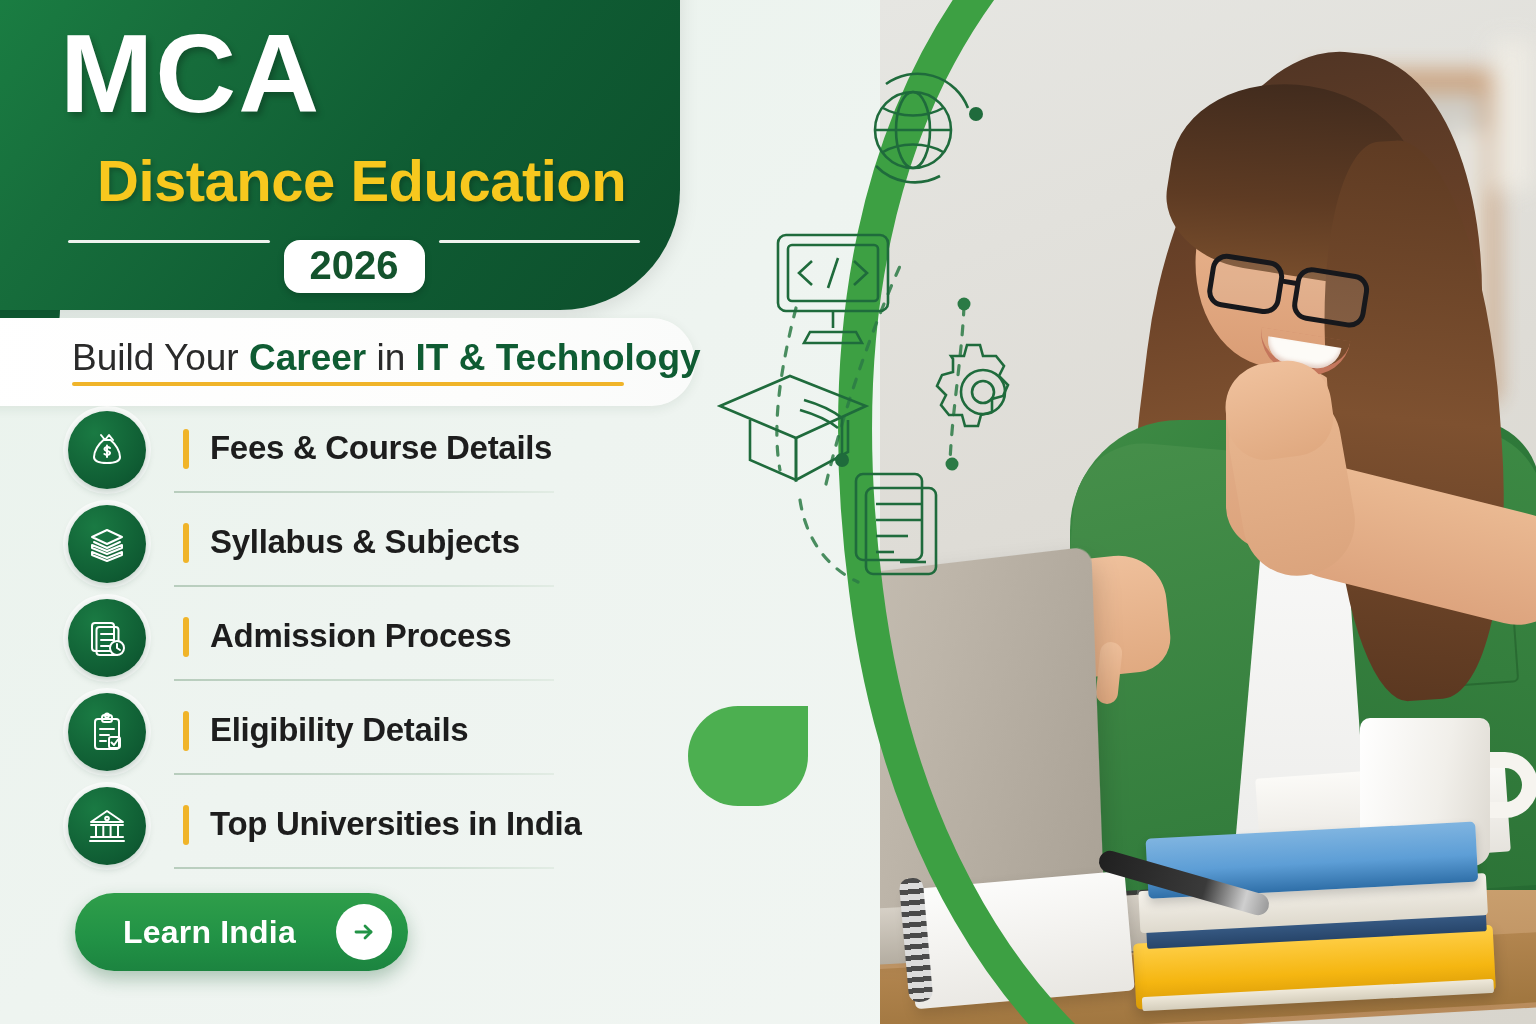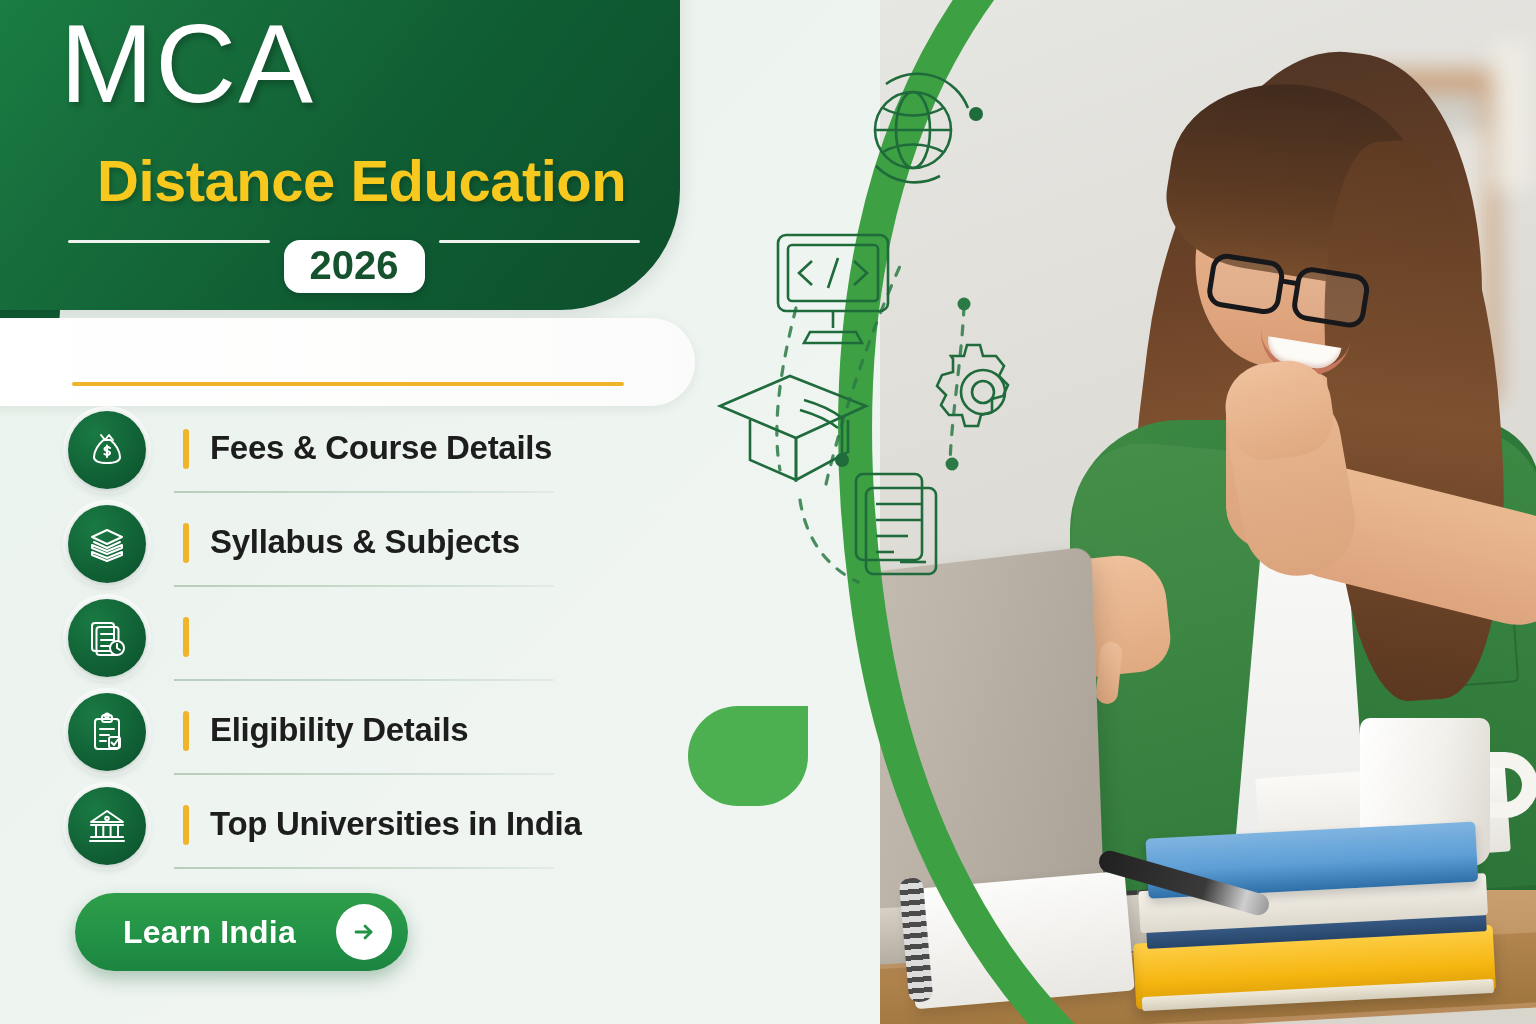--- a/index.html
+++ b/index.html
@@ -212,22 +212,22 @@
   .arc-wrap { position:absolute; left:740px; top:-70px; width:560px; height:1120px; pointer-events:none; }
 
   
   .header-shape {
     position:absolute; left:-40px; top:-40px; width:720px; height:350px;
     background:linear-gradient(128deg,#1b8244 0%,#176e3c 28%,#0f5c33 62%,#0d4f2c 100%);
     border-radius:0 0 120px 0;
     box-shadow:0 6px 20px rgba(0,0,0,.1);
   }
   .title-main {
-    position:absolute; left:60px; top:8px;
-    font-size:112px; font-weight:400; color:#ffffff; letter-spacing:2px;
+    position:absolute; left:60px; top:18px;
+    font-size:112px; font-weight:700; color:#ffffff; letter-spacing:2px;
     line-height:1; text-shadow:3px 4px 6px rgba(0,0,0,.25);
   }
   .title-sub {
     position:absolute; left:76px; top:152px;
     font-size:58px; font-weight:700; color:#f7c81e; letter-spacing:-.5px;
     line-height:1; text-shadow:2px 3px 5px rgba(0,0,0,.22);margin-left:21px;
   }
   .year-row { position:absolute; left:68px; top:240px; width:572px; height:62px;
     display:flex; align-items:flex-start; gap:14px; }
   .yr-line { flex:1; height:3px; background:#eef3ee; border-radius:2px; }
@@ -436,20 +436,23 @@
   <div class="title-main">MCA</div>
   <div class="title-sub">Distance Education</div>
 
   <div class="year-row">
     <span class="yr-line"></span>
     <span class="year-badge">2026</span>
     <span class="yr-line"></span>
   </div>
 
   <div class="tagline-pill"></div>
+  <div class="tagline">
+    <span>Build Your </span><b>Career</b><span> in </span><b>IT &amp; Technology</b>
+  </div>
   <div class="tagline-underline"></div>
 
   <div class="feature-list">
 
     <div class="feature-row">
       <div class="fr-icon">
         <svg width="40" height="40" viewBox="0 0 40 40" fill="none" stroke="#ffffff" stroke-width="2" stroke-linecap="round" stroke-linejoin="round">
           <path d="M14 5 L18 10 L22 5 L26 10"></path>
           <path d="M16.5 10 h7 c5 4 9.5 11 9.5 17 0 4-4 6-13 6 S7 31 7 27 c0-6 4.5-13 9.5-17 z"></path>
           <path d="M23 18 c-1.6-1.3-5.5-1.3-5.5 1.2 0 2.2 5.5 1.2 5.5 3.6 0 2.5-4 2.5-5.6 1.2"></path>
@@ -481,20 +484,21 @@
           <rect x="5" y="5" width="22" height="28" rx="3"></rect>
           <rect x="9.5" y="9" width="22" height="28" rx="3"></rect>
           <line x1="14" y1="16" x2="27" y2="16"></line>
           <line x1="14" y1="22" x2="27" y2="22"></line>
           <line x1="14" y1="28" x2="22" y2="28"></line>
           <circle cx="30" cy="30" r="7" fill="#0f5c33"></circle>
           <polyline points="30,26 30,30 33,32"></polyline>
         </svg>
       </div>
       <div class="fr-bar"></div>
+      <div class="fr-label">Admission Process</div>
       <div class="fr-div"></div>
     </div>
 
     <div class="feature-row">
       <div class="fr-icon">
         <svg width="40" height="40" viewBox="0 0 40 40" fill="none" stroke="#ffffff" stroke-width="2" stroke-linecap="round" stroke-linejoin="round">
           <rect x="8" y="7" width="24" height="30" rx="3"></rect>
           <rect x="15" y="3" width="10" height="7" rx="2.5"></rect>
           <circle cx="20" cy="3.5" r="2"></circle>
           <line x1="13" y1="17" x2="27" y2="17"></line>

